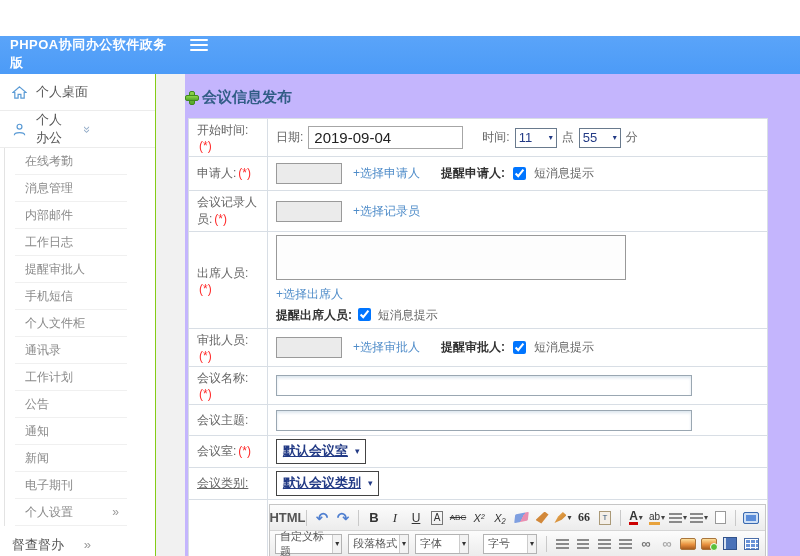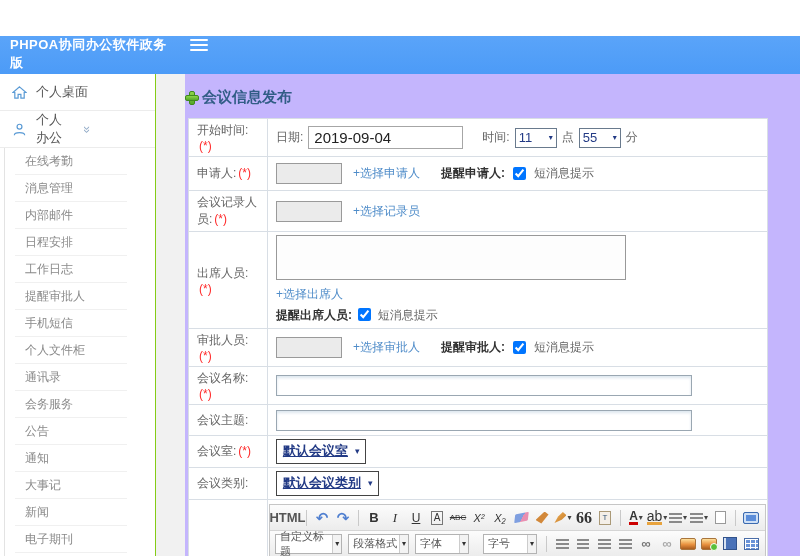--- a/index.html
+++ b/index.html
@@ -64,24 +64,24 @@
   .t-undo,.t-redo { color:#4f7fd0; font-size:15px; font-weight:bold; }
   .t-b { font-weight:bold; font-size:13px; }
   .t-i { font-style:italic; font-family:"Liberation Serif",serif; font-size:13px; }
   .t-u { text-decoration:underline; font-size:12px; }
   .t-abox { border:1px solid #777; font-size:10px; padding:0 2px; height:14px; }
   .t-abc { font-size:8px; text-decoration:line-through; }
   .t-sup,.t-sub { font-size:11px; font-style:italic; }
   .i-eraser { width:13px; height:9px; background:linear-gradient(115deg,#7f9fe0 55%,#e98fb1 55%); transform:skewX(-18deg) rotate(-12deg); border-radius:1px; }
   .i-broom { width:13px; height:12px; background:#d2883a; clip-path:polygon(70% 0,100% 25%,45% 100%,0 70%); }
   .i-painter { width:12px; height:11px; background:linear-gradient(135deg,#f0b25c,#c67a24); clip-path:polygon(0 100%,30% 40%,70% 0,100% 30%,60% 70%); }
-  .t-quote { font-weight:bold; font-size:16px; font-family:"Liberation Serif",serif; }
+  .t-quote { font-weight:bold; font-size:12px; font-family:"Liberation Serif",serif; }
   .i-paste { width:12px; height:14px; border:1px solid #a97; background:#f4efe8; font-size:8px; color:#357; display:flex; align-items:center; justify-content:center; }
   .t-fcolor { font-size:12px; font-weight:bold; border-bottom:3px solid #c00; line-height:11px; }
-  .t-hilite { font-size:14px; border-bottom:3px solid #e8a33d; line-height:11px; }
+  .t-hilite { font-size:10px; border-bottom:3px solid #e8a33d; line-height:11px; }
   .car-s { font-size:8px; color:#444; }
   .ibars { width:13px; height:10px; background:repeating-linear-gradient(#8a8a8a 0 2px,transparent 2px 4px); }
   .ibars.c { background:repeating-linear-gradient(#8a8a8a 0 2px,transparent 2px 4px); width:12px; }
   .i-page { width:11px; height:13px; background:#fff; border:1px solid #999; }
   .i-monitor { width:16px; height:12px; background:#5b8dd9; border:1px solid #3c6bb0; border-radius:2px; box-shadow:inset 0 0 0 2px #cfe0f5; }
   .t-link { font-size:13px; color:#777; font-weight:bold; }
   .i-img { width:16px; height:12px; border:1px solid #a8743c; border-radius:2px; background:linear-gradient(180deg,#ffe09a 0%,#e8913f 55%,#a95c1d 100%); position:relative; }
   .i-img.plus::after { content:""; position:absolute; right:-2px; bottom:-2px; width:6px; height:6px; border-radius:50%; background:#5abf3a; border:1px solid #fff; }
   .i-media { width:14px; height:13px; background:#4a72b8; border:1px solid #32538c; box-shadow:inset 2px 0 0 #d7e2f2; }
   .i-table { width:15px; height:12px; background-color:#6a93d8; background-image:linear-gradient(#fff 1px,transparent 1px),linear-gradient(90deg,#fff 1px,transparent 1px); background-size:5px 4px; border:1px solid #4a6da8; }
@@ -122,48 +122,42 @@
       <div class="sub-item">
           <span>在线考勤</span>
         </div>
         <div class="sub-item">
           <span>消息管理</span>
         </div>
         <div class="sub-item">
           <span>内部邮件</span>
         </div>
         <div class="sub-item">
-          <span>日程安排</span>
-        </div>
-        <div class="sub-item">
           <span>工作日志</span>
         </div>
         <div class="sub-item">
           <span>提醒审批人</span>
         </div>
         <div class="sub-item">
           <span>手机短信</span>
         </div>
         <div class="sub-item">
           <span>个人文件柜</span>
         </div>
         <div class="sub-item">
           <span>通讯录</span>
         </div>
         <div class="sub-item">
-          <span>会务服务</span>
+          <span>工作计划</span>
         </div>
         <div class="sub-item">
           <span>公告</span>
         </div>
         <div class="sub-item">
           <span>通知</span>
-        </div>
-        <div class="sub-item">
-          <span>大事记</span>
         </div>
         <div class="sub-item">
           <span>新闻</span>
         </div>
         <div class="sub-item">
           <span>电子期刊</span>
         </div>
       <div class="sub-item">
         <span>个人设置</span>
         <span class="chev">»</span>
@@ -273,21 +267,21 @@
 
         <tr>
           <td class="lbl" style="height:32px;"><span>会议室:</span><span class="req">(*)</span></td>
           <td><span class="room-select">
                   <u>默认会议室</u>
                   <span class="car">▾</span>
                 </span></td>
         </tr>
 
         <tr>
-          <td class="lbl" style="height:32px;"><span>会议类别:</span></td>
+          <td class="lbl" style="height:32px;text-decoration:underline;"><span>会议类别:</span></td>
           <td><span class="room-select">
                   <u>默认会议类别</u>
                   <span class="car">▾</span>
                 </span></td>
         </tr>
 
         <tr>
           <td class="lbl" style="height:96px;"></td>
           <td style="padding:4px 1px 0 1px; vertical-align:top;">
             <div class="edit-box">

